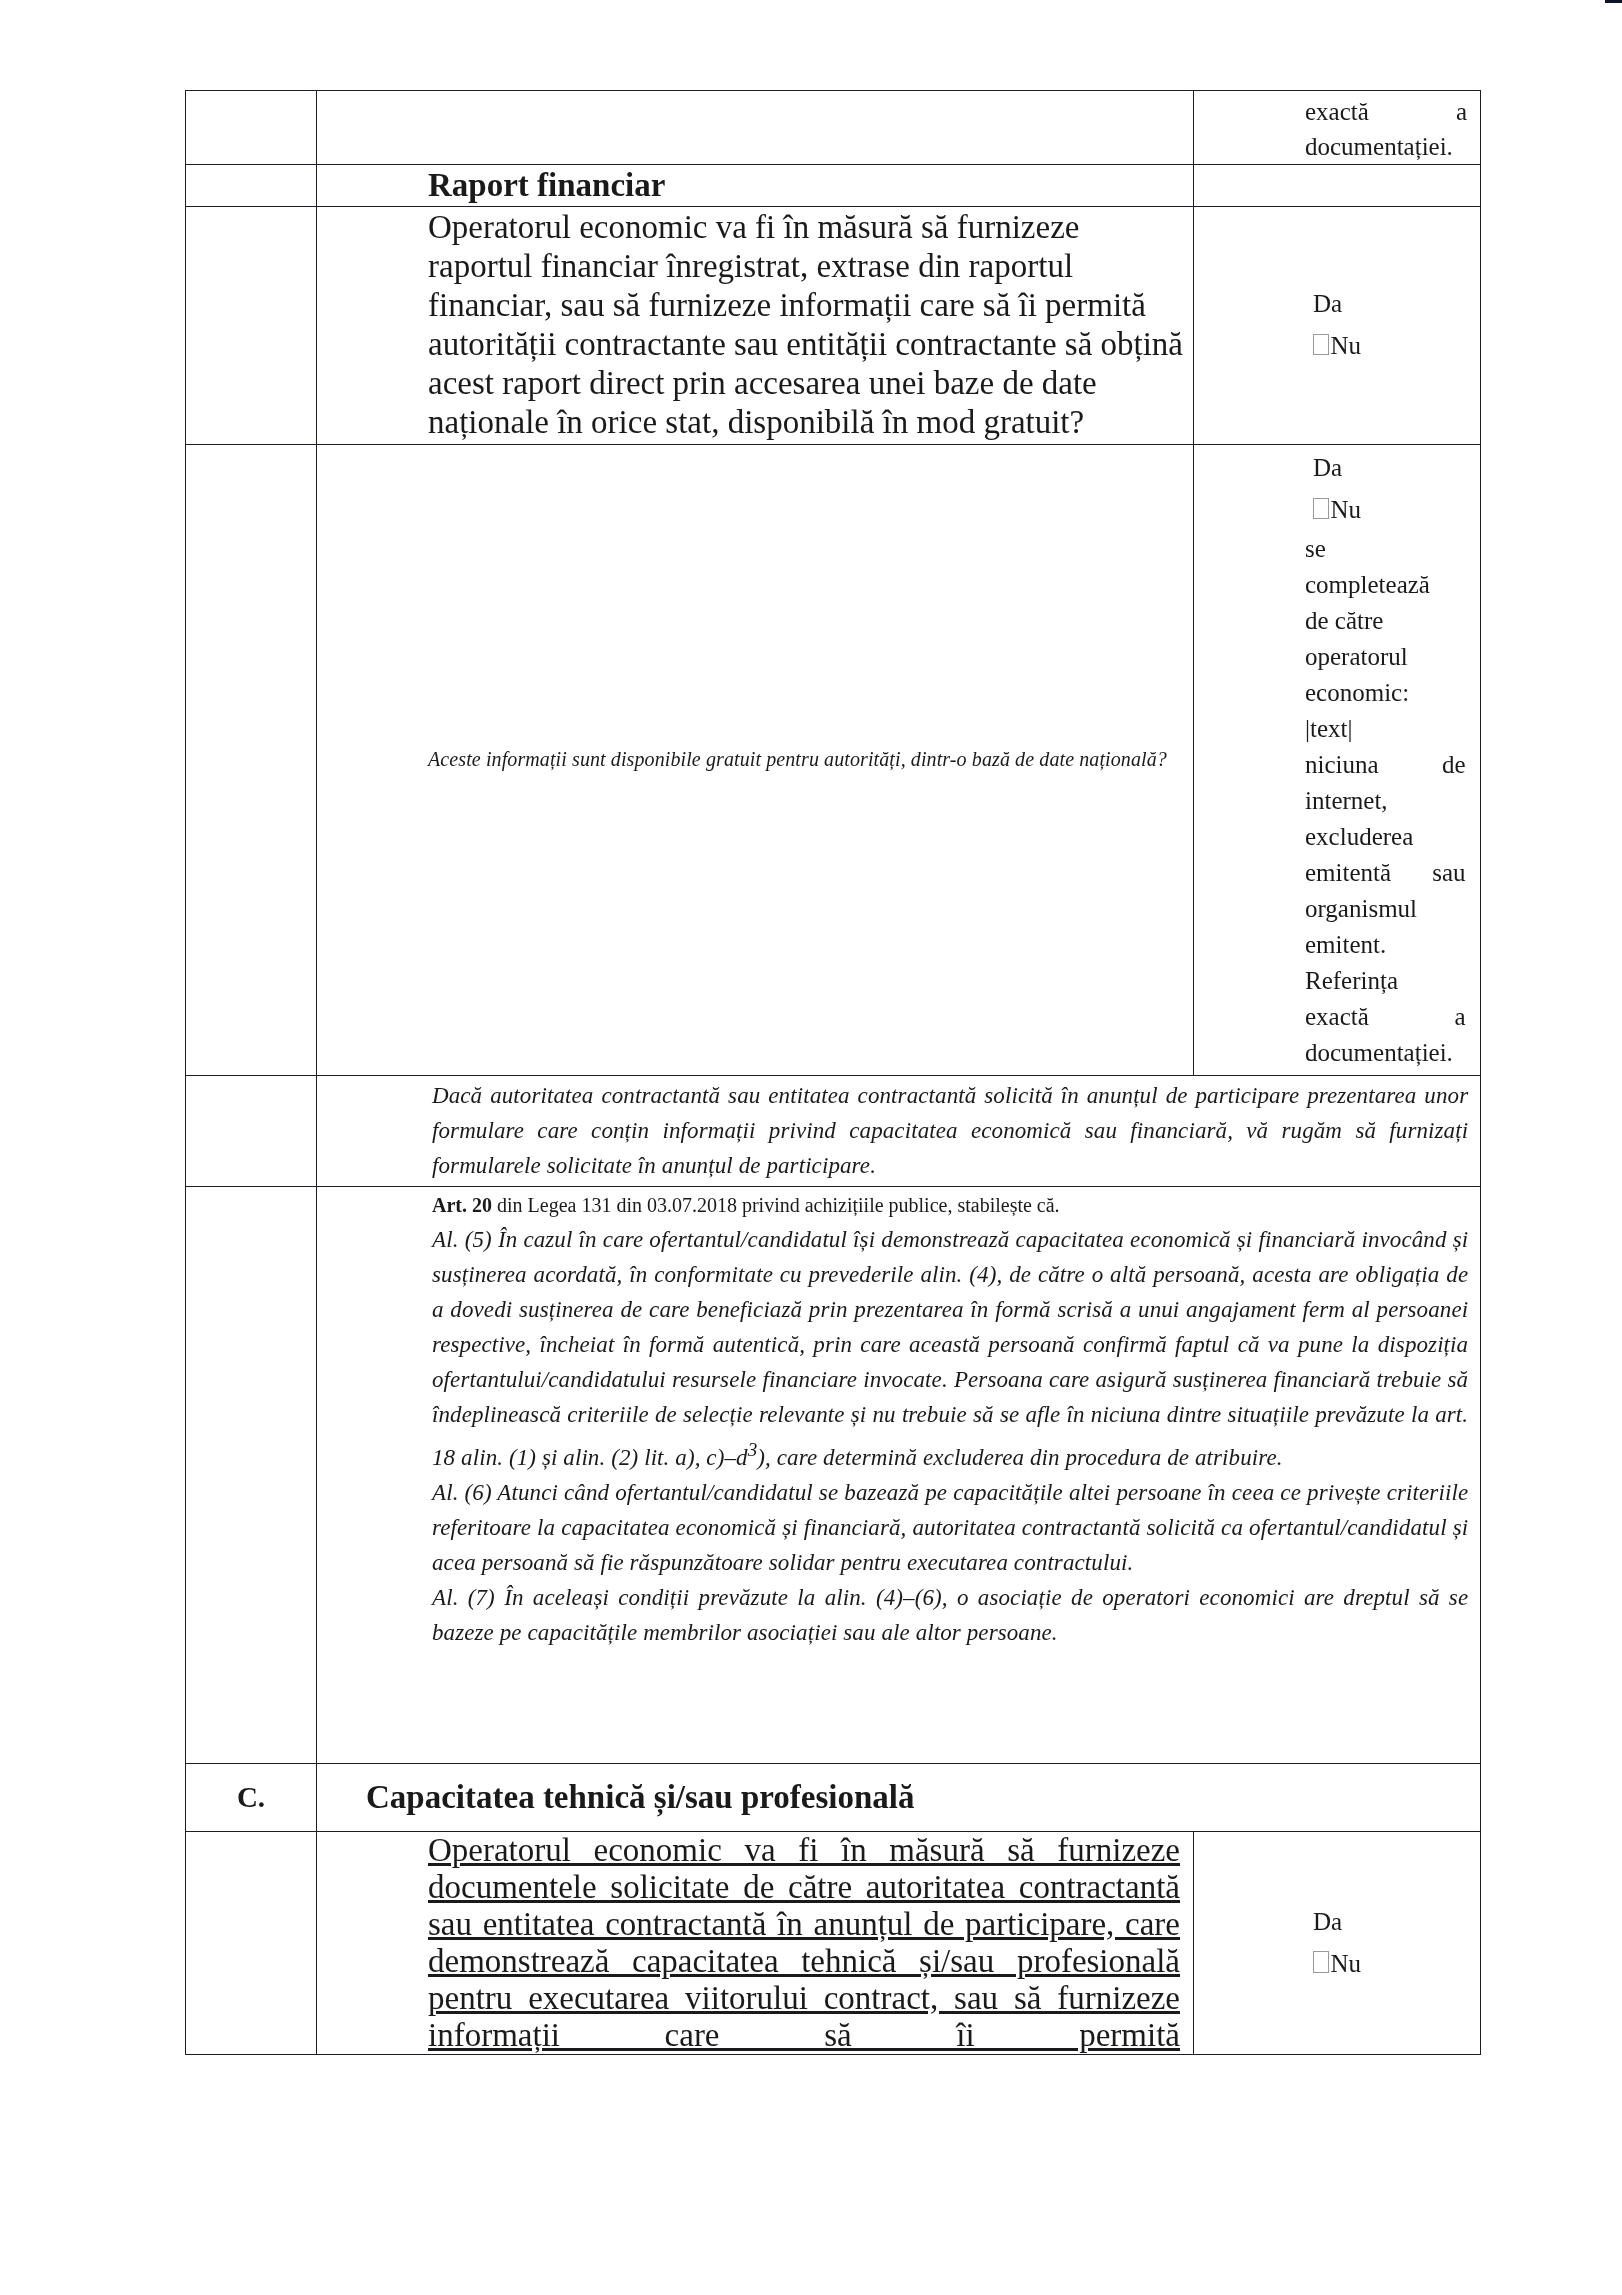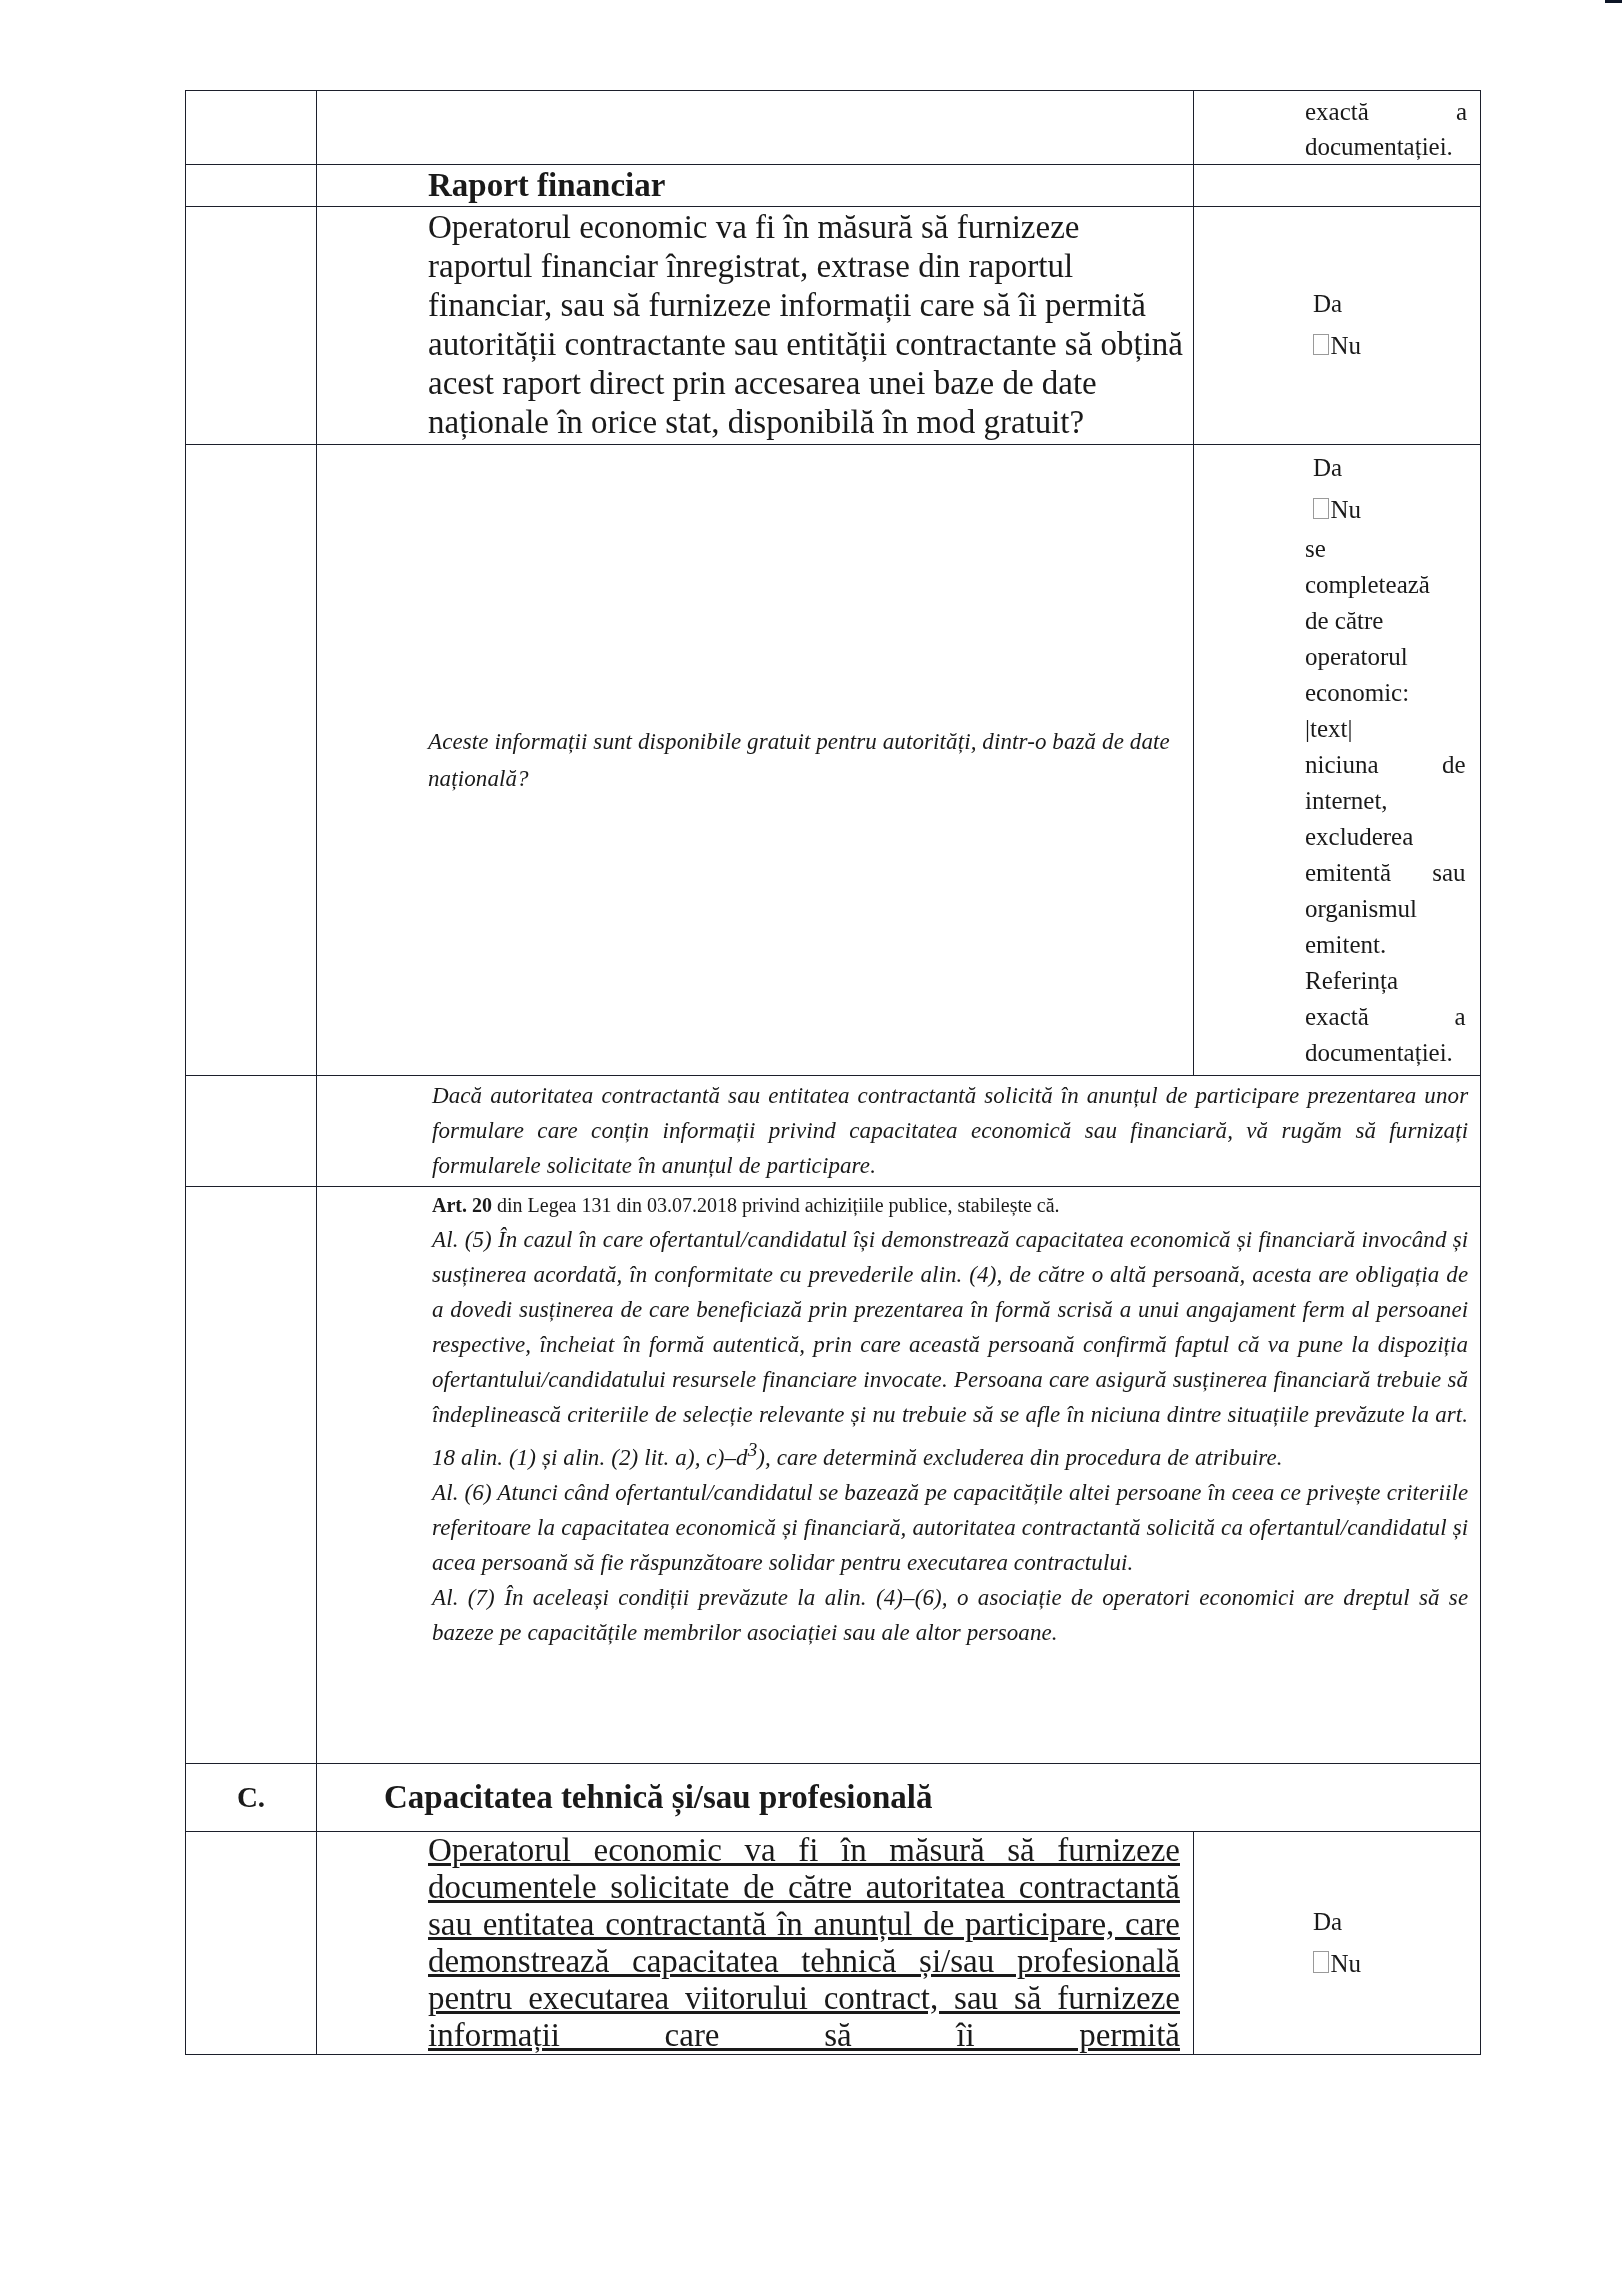--- a/index.html
+++ b/index.html
@@ -71,21 +71,21 @@
       <div class="col">
         <div><span>Da</span></div>
         <div><span class="box"></span><span>Nu</span></div>
       </div>
     </td>
   </tr>
 
   <tr class="r-q2">
     <td></td>
     <td class="vcenter" style="padding:0 13px 0 111px;">
-      <div class="ital" style="font-size:23px;line-height:37px;">Aceste informații sunt disponibile gratuit pentru autorități, dintr-o bază de date națională?</div>
+      <div class="ital" style="font-size:20px;line-height:37px;">Aceste informații sunt disponibile gratuit pentru autorități, dintr-o bază de date națională?</div>
     </td>
     <td style="padding:0;">
       <div class="answer" style="padding-top:2.6px;">
         <div class="col">
           <div><span>Da</span></div>
           <div><span class="box"></span><span>Nu</span></div>
         </div>
       </div>
       <div class="fill-text">
         <div class="jl" style="text-align-last:left">se</div>
@@ -119,21 +119,21 @@
     <td colspan="2" class="padL">
       <div style="font-size:20px;line-height:33px;"><span class="bold">Art. 20</span><span> din Legea 131 din 03.07.2018 privind achizițiile publice, stabilește că.</span></div>
       <div class="ital justify"><span>Al. (5) În cazul în care ofertantul/candidatul își demonstrează capacitatea economică și financiară invocând și susținerea acordată, în conformitate cu prevederile alin. (4), de către o altă persoană, acesta are obligația de a dovedi susținerea de care beneficiază prin prezentarea în formă scrisă a unui angajament ferm al persoanei respective, încheiat în formă autentică, prin care această persoană confirmă faptul că va pune la dispoziția ofertantului/candidatului resursele financiare invocate. Persoana care asigură susținerea financiară trebuie să îndeplinească criteriile de selecție relevante și nu trebuie să se afle în niciuna dintre situațiile prevăzute la art. 18 alin. (1) și alin. (2) lit. a), c)–d</span><sup>3</sup><span>), care determină excluderea din procedura de atribuire.</span></div>
       <div class="ital justify">Al. (6) Atunci când ofertantul/candidatul se bazează pe capacitățile altei persoane în ceea ce privește criteriile referitoare la capacitatea economică și financiară, autoritatea contractantă solicită ca ofertantul/candidatul și acea persoană să fie răspunzătoare solidar pentru executarea contractului.</div>
       <div class="ital justify">Al. (7) În aceleași condiții prevăzute la alin. (4)–(6), o asociație de operatori economici are dreptul să se bazeze pe capacitățile membrilor asociației sau ale altor persoane.</div>
     </td>
   </tr>
 
   <tr class="r-c">
     <td class="section-letter"><span>C.</span></td>
-    <td colspan="2" class="vcenter" style="padding-left:67px;">
+    <td colspan="2" class="vcenter" style="padding-left:49px;">
       <span class="txt bold">Capacitatea tehnică și/sau profesională</span>
     </td>
   </tr>
 
 
   <tr class="r-q3">
     <td></td>
     <td style="padding:0 13px 0 111px;">
       <div class="txt jl" style="line-height:37px;">Operatorul economic va fi în măsură să furnizeze documentele solicitate de către autoritatea contractantă sau entitatea contractantă în anunțul de participare, care demonstrează capacitatea tehnică și/sau profesională pentru executarea viitorului contract, sau să furnizeze informații care să îi permită</div>
     </td>

